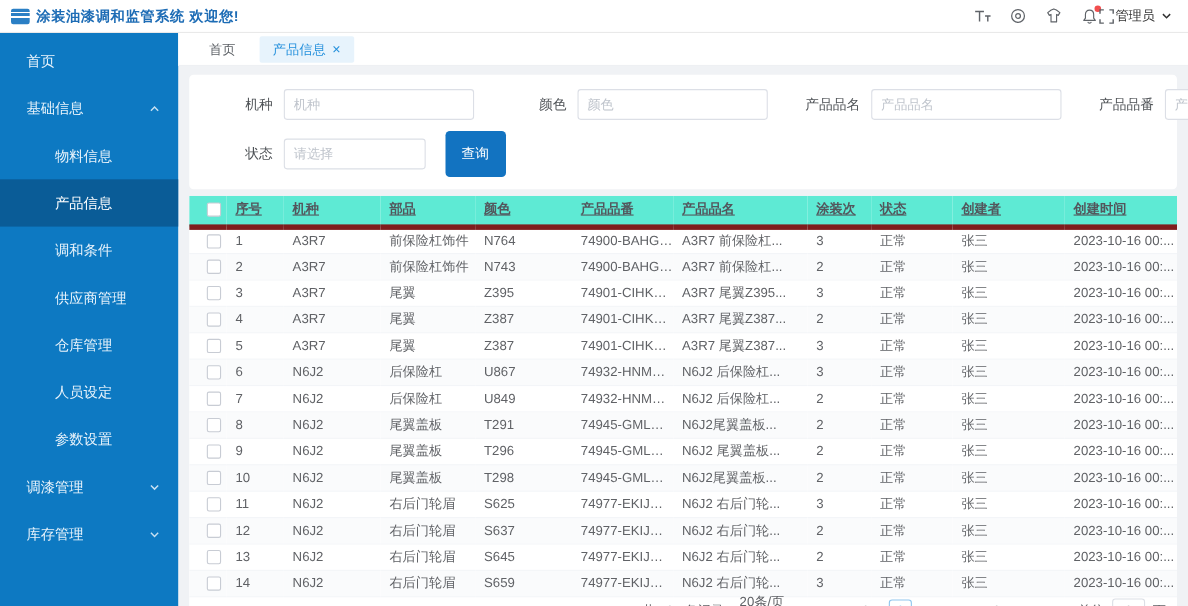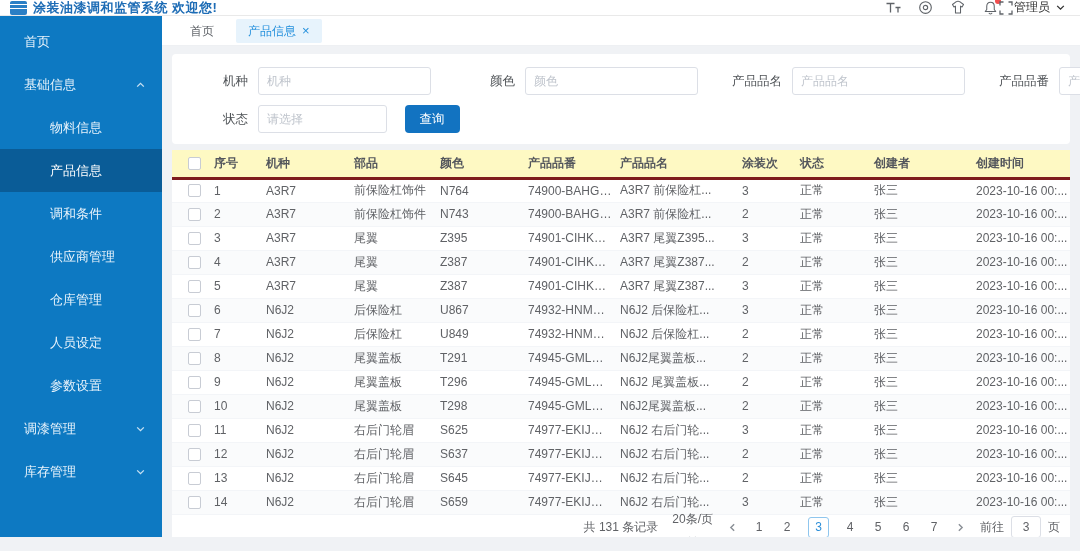--- a/index.html
+++ b/index.html
@@ -1,20 +1,20 @@
 <!DOCTYPE html>
 <html><head>
 <meta charset="utf-8">
 <style>
   * { margin:0; padding:0; box-sizing:border-box; }
   html,body { width:1080px; height:551px; overflow:hidden; }
   body { font-family:"Liberation Sans","DejaVu Sans",sans-serif; font-size:12px; color:#606266; background:#f0f2f5; }
 
   
-  .top-header { height:16px; background:#fff; display:flex; align-items:center; justify-content:space-between;
+  .top-header { height:30px; background:#fff; display:flex; align-items:center; justify-content:space-between;
                 padding:0 14px 0 10px; border-bottom:1px solid #e9e9e9; }
   .brand { display:flex; align-items:center; gap:6px; }
   .logo { width:17px; height:14px; border-radius:2px;
           background:linear-gradient(#2a7fc5 0 3px,#fff 3px 4px,#2a7fc5 4px 7px,#fff 7px 8px,#2a7fc5 8px 100%); }
   .app-title { color:#1d6cb5; font-size:13px; font-weight:700; letter-spacing:.5px; }
   .header-right { display:flex; align-items:center; gap:1px; color:#5f6368; }
   .hicon { display:inline-flex; align-items:center; position:relative; cursor:pointer; }
   .badge-dot { position:absolute; top:-2px; right:-3px; width:6px; height:6px; border-radius:50%; background:#f24e4e; }
   .user-menu { display:flex; align-items:center; gap:5px; color:#333; font-size:12px; cursor:pointer; }
 
@@ -41,28 +41,28 @@
   .filter-card { background:#fff; border-radius:4px; padding:13px 16px 11px; flex:none; }
   .frow { display:flex; align-items:center; }
   .frow + .frow { margin-top:10px; }
   .fgroup { flex:1; display:flex; align-items:center; }
   .fgroup + .fgroup { margin-left:24px; }
   .flabel { width:60px; text-align:right; margin-right:10px; color:#4e5256; flex:none; font-size:12.5px; }
   .finput { flex:1; height:28px; border:1px solid #dcdfe6; border-radius:3px; padding:0 8px;
             font-size:12px; color:#606266; font-family:inherit; outline:none; min-width:0; background:#fff; }
   .finput::placeholder { color:#bfc4cc; }
   .fgroup.half { flex:none; width:calc(25% - 18px); }
-  .search-btn { height:28px; padding:0 15px; margin-left:18px; background:#1273c1; color:#fff; border:none;
+  .search-btn { height:42px; padding:0 15px; margin-left:18px; background:#1273c1; color:#fff; border:none;
                 border-radius:4px; font-size:12.5px; cursor:pointer; font-family:inherit; }
 
   
   .table-card { background:#fff; margin-top:6px; flex:1; display:flex; flex-direction:column; min-height:0; overflow:hidden; }
   table { width:100%; border-collapse:collapse; table-layout:fixed; }
-  thead th { height:28px; background:#fef9c3; color:#53565c; font-weight:700; text-align:left;
-             padding:0 0 0 8px; font-size:12px; border-bottom:3px solid #7f1d1d; white-space:nowrap; }
+  thead th { height:28px; background:#5eead4; color:#53565c; font-weight:700; text-align:left;
+             padding:0 0 0 8px; font-size:12px; border-bottom:5px solid #7f1d1d; white-space:nowrap;text-decoration:underline; }
   tbody td { height:24px; padding:0 0 0 8px; font-size:12px; color:#606266; border-bottom:1px solid #f3f5f8;
              white-space:nowrap; overflow:hidden; text-overflow:ellipsis; }
   tbody tr:nth-child(even) { background:#fafbfc; }
   th.right, td.right { text-align:left; padding-right:18px; }
   .cb { width:13px; height:13px; border:1px solid #c8ccd4; border-radius:2px; background:#fff; margin-left:4px; cursor:pointer; }
   th.cb-col, td.cb-col { padding-left:12px; }
 
   
   .pagination { margin-top:auto; height:27px; display:flex; align-items:center; justify-content:flex-end;
                 gap:14px; padding:0 10px 2px 0; color:#606266; font-size:12px; flex:none; }

